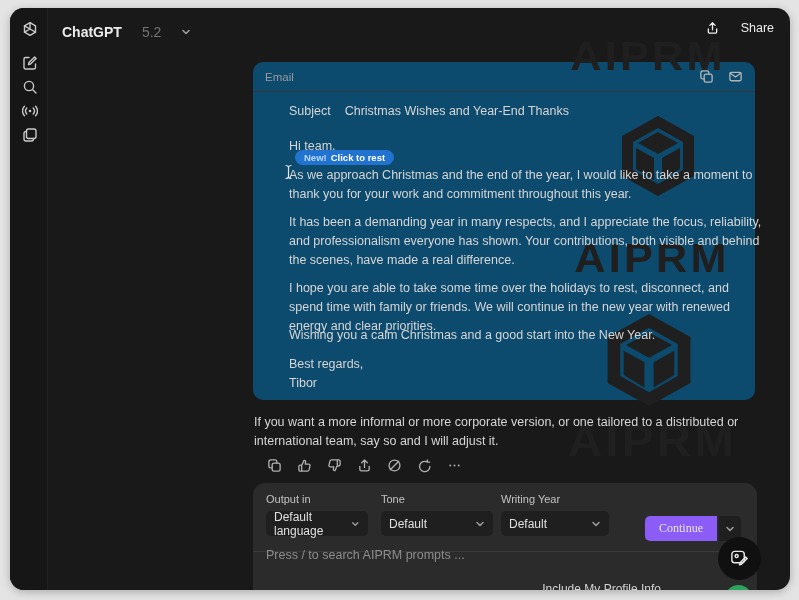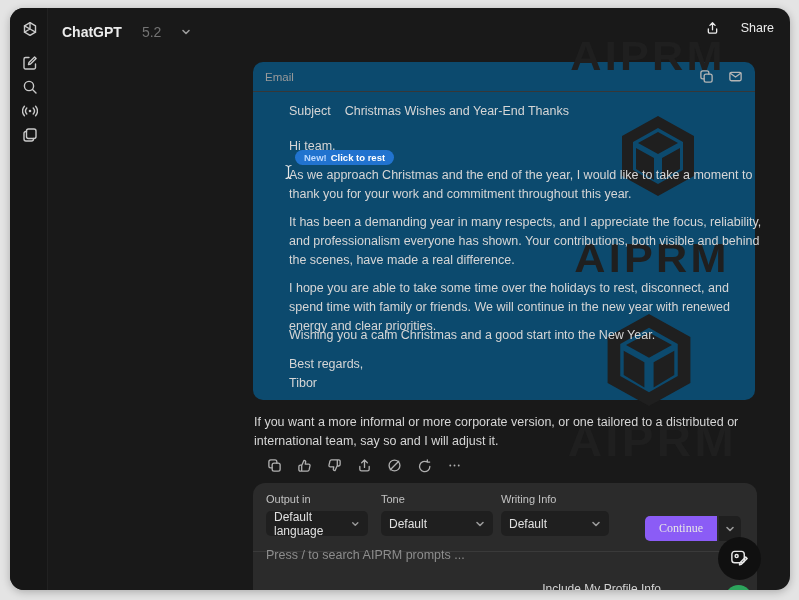--- a/index.html
+++ b/index.html
@@ -263,21 +263,21 @@
       <div class="fgroup" style="left:128px; width:112px;">
         <div class="flabel">Tone</div>
         <div class="fselect">
           <span>Default</span>
           <svg class="chev-svg chev" viewBox="0 0 10 10">
               <path d="M2 3.5 L5 6.5 L8 3.5"></path>
             </svg>
         </div>
       </div>
       <div class="fgroup" style="left:248px; width:108px;">
-        <div class="flabel">Writing Info</div>
+        <div class="flabel">Writing Year</div>
         <div class="fselect">
           <span>Default</span>
           <svg class="chev-svg chev" viewBox="0 0 10 10">
               <path d="M2 3.5 L5 6.5 L8 3.5"></path>
             </svg>
         </div>
       </div>
       <div class="continue-wrap">
         <button class="btn-continue">Continue</button>
         <button class="btn-continue-caret">

